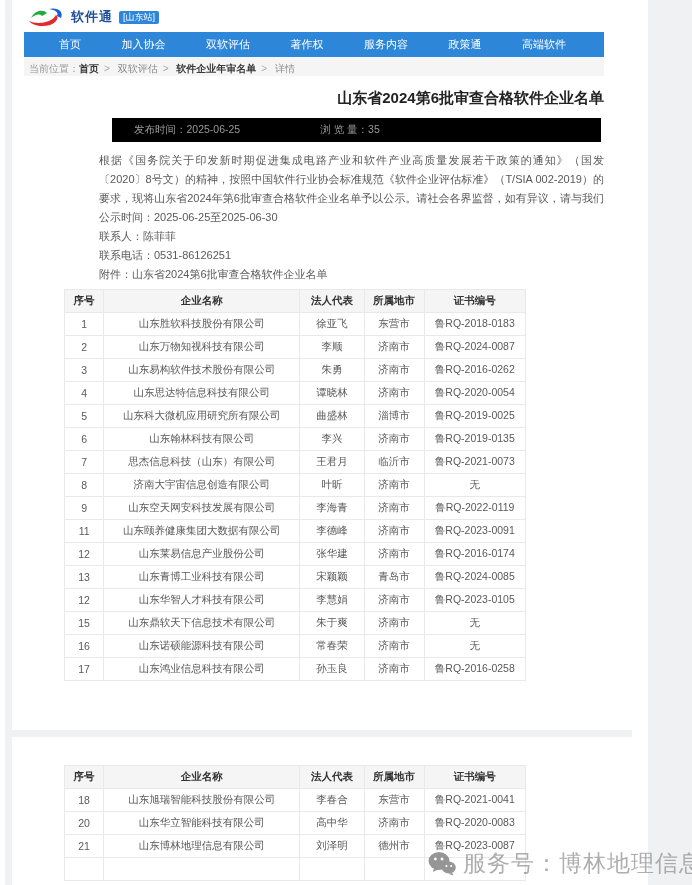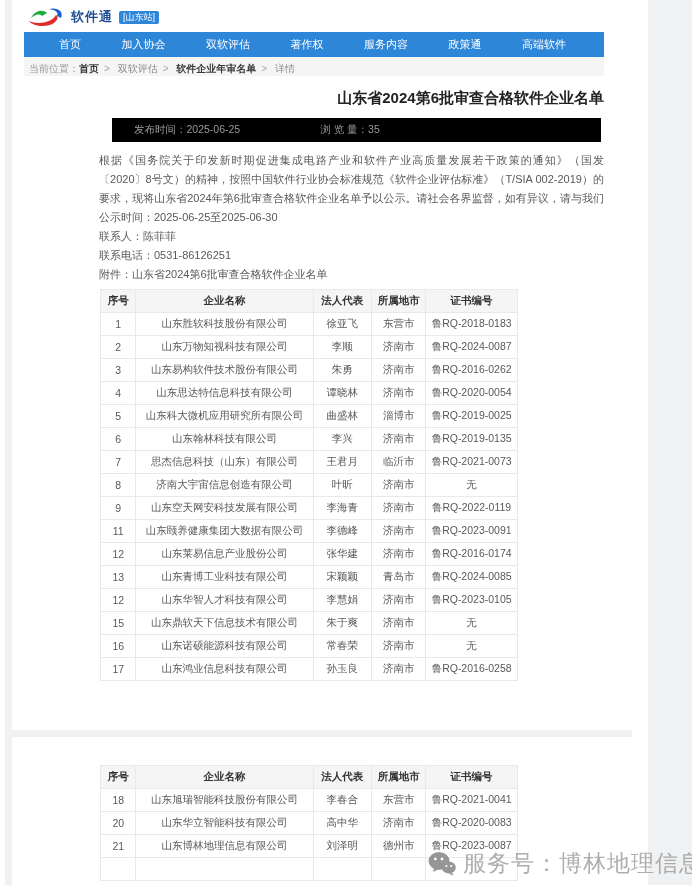--- a/index.html
+++ b/index.html
@@ -44,21 +44,21 @@
                 color:#222; line-height:17px; }
   .meta-bar { margin:12px 0 0 88px; width:489px; height:24px; background:#000000;
               display:flex; align-items:center; font-size:10.5px; color:#999;
               padding-left:22px; white-space:nowrap; }
   .meta-views { margin-left:80px; }
   .article-body { margin-left:75px; width:505px; color:#595959; font-size:11px; line-height:19px; }
   .body-paragraph { margin-top:9px; text-align:justify; max-height:57px; overflow:hidden; }
   .info-line { white-space:nowrap; overflow:hidden; }
 
   
-  .data-table { margin:5px 0 0 76px; width:418px; border-collapse:collapse; table-layout:fixed; }
+  .data-table { margin:5px 0 0 40px; width:462px; border-collapse:collapse; table-layout:fixed; }
   .data-table th, .data-table td { border:1px solid #e9e9e9; height:23px; padding:0 3px;
        font-size:10.5px; text-align:center; white-space:nowrap; overflow:hidden; }
   .data-table th { background:#f5f5f5; color:#333; font-weight:bold; }
   .data-table td { color:#595959; background:#fff; }
   .card-secondary .data-table { margin-top:28px; }
 
   
   .watermark { position:absolute; left:428px; top:848px; display:flex; align-items:center;
                gap:7px; color:#8f8f8f; opacity:.72; font-size:23px; white-space:nowrap;
                z-index:5; pointer-events:none; letter-spacing:1px; }

